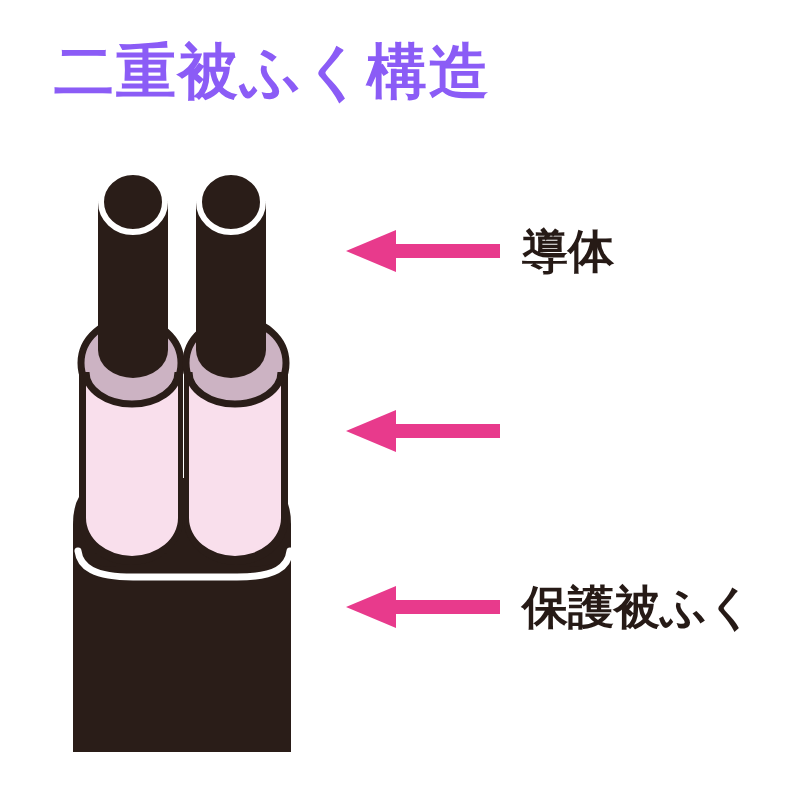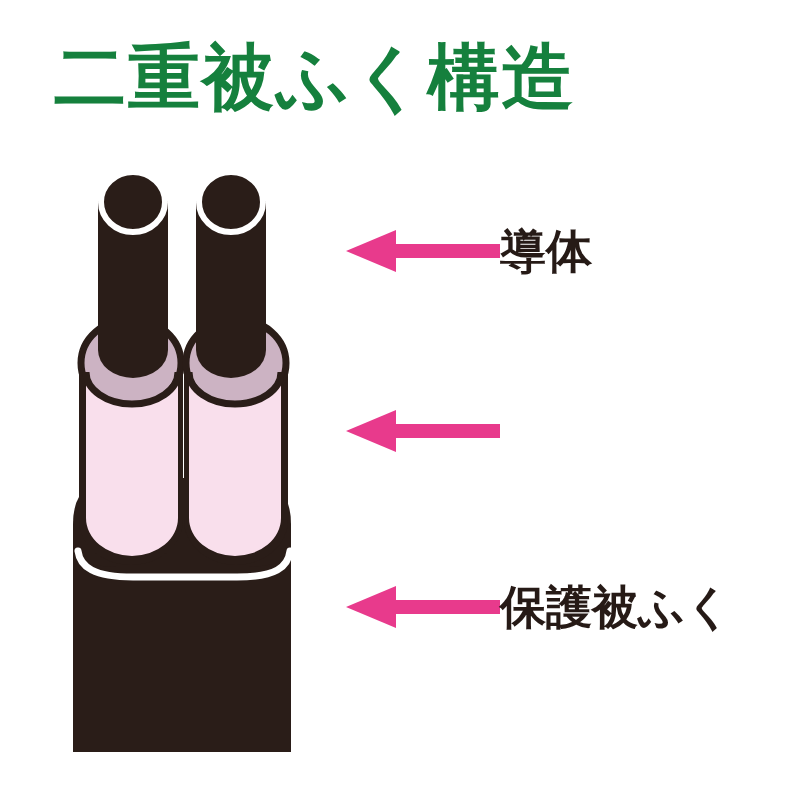--- a/index.html
+++ b/index.html
@@ -6,24 +6,24 @@
   body{
     width:800px;height:800px;
     background:#ffffff;
     position:relative;
     overflow:hidden;
     font-family:"DejaVu Sans","Liberation Sans",sans-serif;
   }
   .title{
     position:absolute;
     left:54px;top:38px;
-    font-size:72px;
+    font-size:60px;
     font-weight:900;
     letter-spacing:2px;
-    color:#15803d;
+    color:#8b5cf6;
     white-space:nowrap;
     line-height:1.1;
   }
   #cable-svg{
     position:absolute;
     left:0;top:0;
   }
   .callout{
     position:absolute;
     display:flex;
@@ -44,20 +44,21 @@
     border-top:21px solid transparent;
     border-bottom:21px solid transparent;
     border-right:50px solid #e83a8c;
   }
   .arrow-shaft{
     width:104px;
     height:14px;
     background:#e83a8c;
   }
   .callout-label{
+    margin-left:22px;
     font-size:46px;
     font-weight:800;
     color:#261a16;
     white-space:nowrap;
     line-height:1;
   }
   
   .ink{fill:#2a1d18;}
   .mauve{fill:#ccb3c3;stroke:#2a1d18;stroke-width:7;}
   .pinkfill{fill:#f9dfec;}

